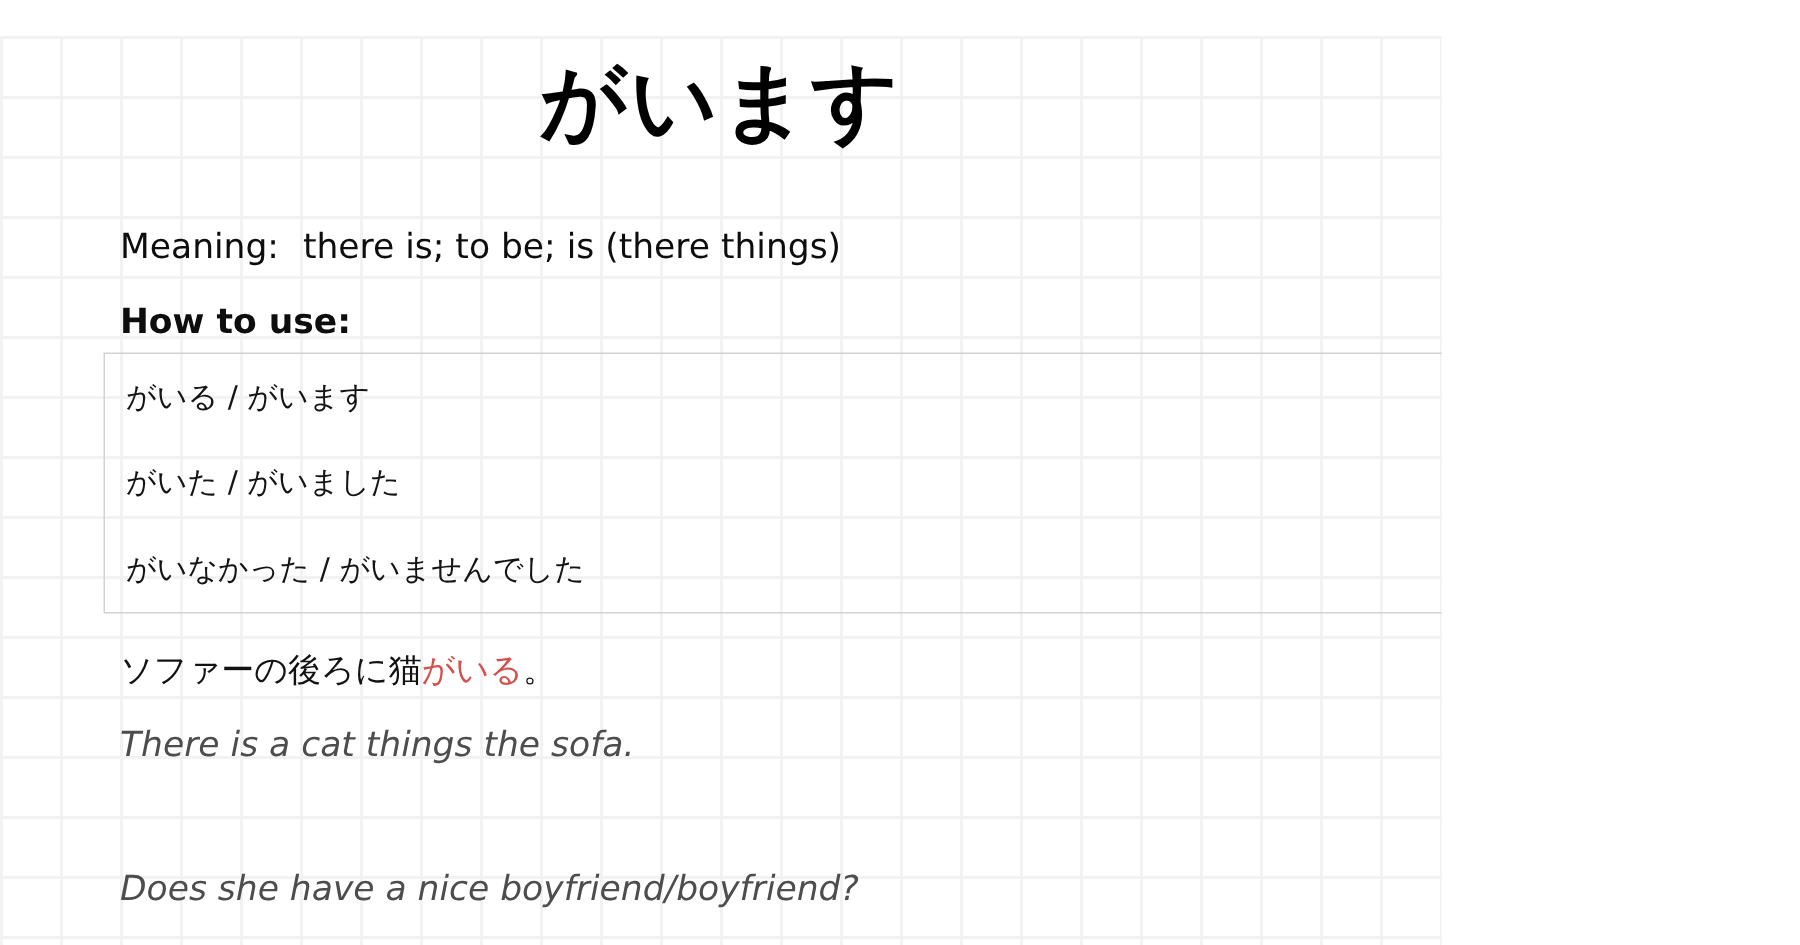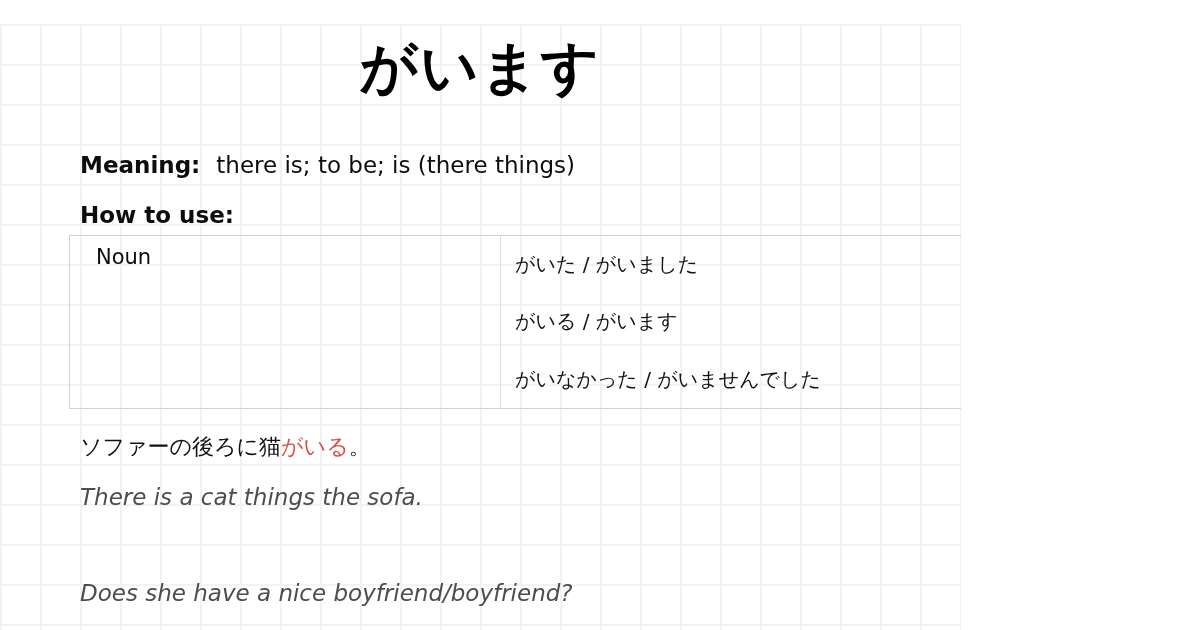--- a/index.html
+++ b/index.html
@@ -41,21 +41,21 @@
     letter-spacing: 2px;
     color: #000;
   }
   .meaning-row {
     position: absolute;
     left: 80px;
     top: 128px;
     font-size: 23px;
     white-space: nowrap;
   }
-  .meaning-label { font-weight: bold; margin-right: 16px; }
+  .meaning-label { font-weight: normal; margin-right: 16px; }
   .how-to-use-label {
     position: absolute;
     left: 80px;
     top: 178px;
     font-size: 23px;
     font-weight: bold;
   }
   .usage-table {
     position: absolute;
     left: 69px;
@@ -119,24 +119,23 @@
 
   <h1 class="title">がいます</h1>
 
   <div class="meaning-row">
     <span class="meaning-label">Meaning:</span><span>there is; to be; is (there things)</span>
   </div>
 
   <div class="how-to-use-label">How to use:</div>
 
   <div class="usage-table">
-    <div class="usage-left">Noun</div>
     <div class="usage-right">
+      <div class="conjugation-row">がいる / がいます</div>
       <div class="conjugation-row">がいた / がいました</div>
-      <div class="conjugation-row">がいる / がいます</div>
       <div class="conjugation-row">がいなかった / がいませんでした</div>
     </div>
   </div>
 
   <div class="example-jp jp1"><span>ソファーの後ろに猫</span><span class="hl">がいる</span><span>。</span></div>
   <div class="example-en en1">There is a cat things the sofa.</div>
 
   <div class="example-en en2">Does she have a nice boyfriend/boyfriend?</div>
 
   <div class="mascot">

